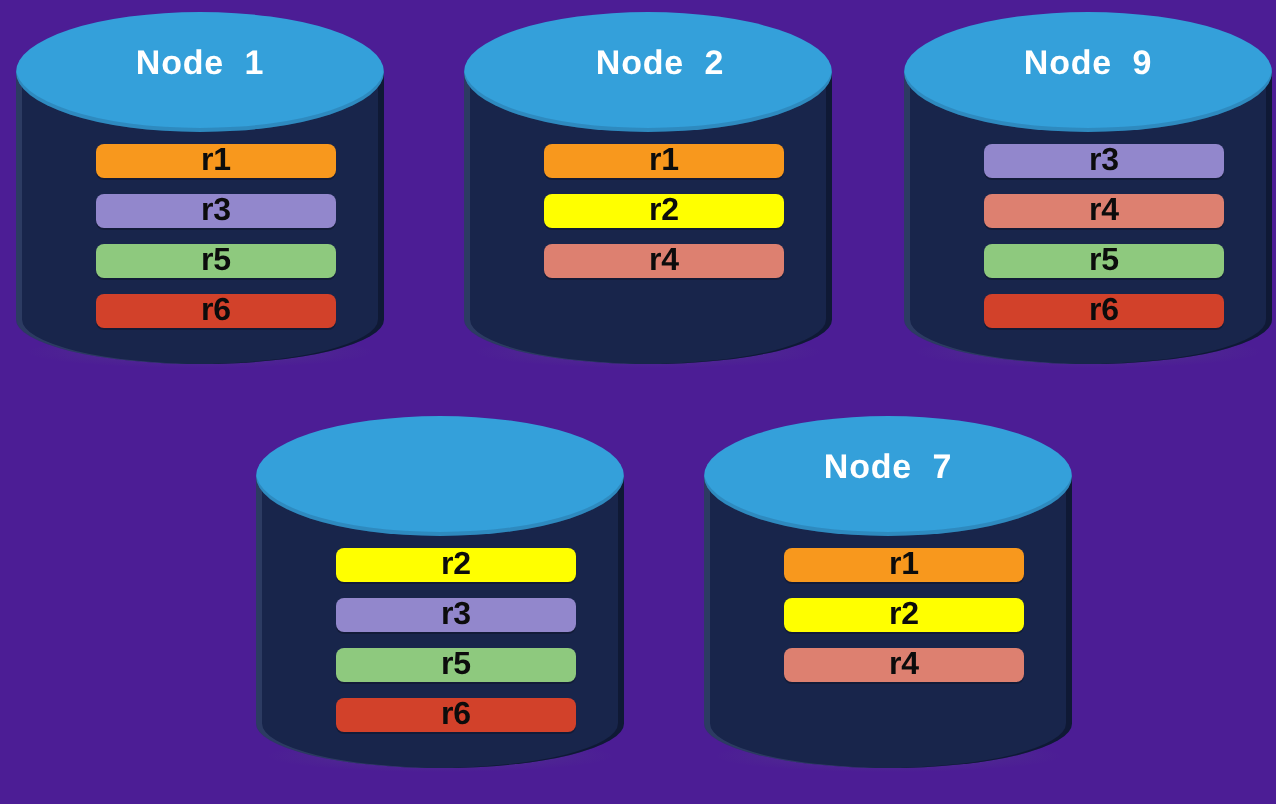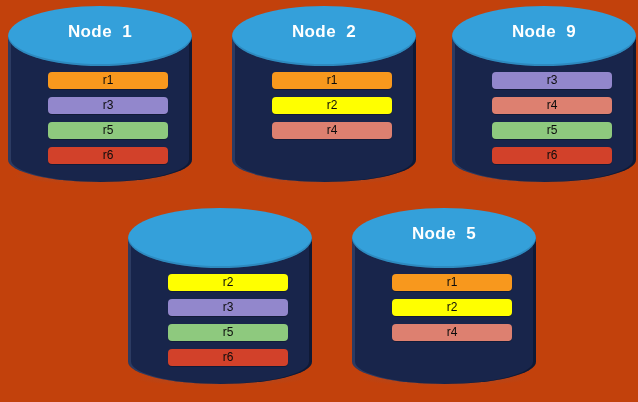--- a/index.html
+++ b/index.html
@@ -4,21 +4,21 @@
 <style>
   html, body {
     margin: 0;
     padding: 0;
     background: #ffffff;
   }
   #canvas {
     position: relative;
     width: 638px;
     height: 402px;
-    background: #c2410c;
+    background: #4c1d95;
     overflow: hidden;
     font-family: "Liberation Sans", sans-serif;
   }
 
   
   .node {
     position: absolute;
     width: 184px;
     height: 176px;
   }
@@ -79,22 +79,22 @@
     top: 66px;
     width: 120px;
   }
   .bar {
     position: relative;
     height: 17px;
     margin-bottom: 8px;
     border-radius: 4px;
     text-align: center;
     line-height: 17px;
-    font-size: 12px;
-    font-weight: normal;
+    font-size: 16px;
+    font-weight: bold;
     color: #0c0c0c;
     box-shadow: 0 1px 0 0 rgba(0,0,0,0.25);
   }
   .bar:last-child { margin-bottom: 0; }
 </style>
 </head>
 <body>
 
 <div id="canvas">
     <div class="node" style="left: 8px; top: 6px;">
@@ -102,21 +102,21 @@
       <div class="node-body" style="background: rgb(24, 37, 75);"></div>
       <div class="node-top" style="background: rgb(52, 160, 218);"></div>
       <div class="node-title" style="color: rgb(255, 255, 255);">Node  1</div>
       <div class="bars">
         <div class="bar" style="background: rgb(248, 152, 29); color: rgb(12, 12, 12);">r1</div>
         <div class="bar" style="background: rgb(146, 135, 204); color: rgb(12, 12, 12);">r3</div>
         <div class="bar" style="background: rgb(142, 201, 126); color: rgb(12, 12, 12);">r5</div>
         <div class="bar" style="background: rgb(210, 65, 42); color: rgb(12, 12, 12);">r6</div>
       </div>
     </div>
-    <div class="node" style="left: 232px; top: 6px;">
+    <div class="node" style="left: 232px; top: 6px; padding-left: 12px;">
       <div class="node-shadow"></div>
       <div class="node-body" style="background: rgb(24, 37, 75);"></div>
       <div class="node-top" style="background: rgb(52, 160, 218);"></div>
       <div class="node-title" style="color: rgb(255, 255, 255);">Node  2</div>
       <div class="bars">
         <div class="bar" style="background: rgb(248, 152, 29); color: rgb(12, 12, 12);">r1</div>
         <div class="bar" style="background: rgb(255, 255, 0); color: rgb(12, 12, 12);">r2</div>
         <div class="bar" style="background: rgb(221, 128, 112); color: rgb(12, 12, 12);">r4</div>
       </div>
     </div>
@@ -140,20 +140,20 @@
         <div class="bar" style="background: rgb(255, 255, 0); color: rgb(12, 12, 12);">r2</div>
         <div class="bar" style="background: rgb(146, 135, 204); color: rgb(12, 12, 12);">r3</div>
         <div class="bar" style="background: rgb(142, 201, 126); color: rgb(12, 12, 12);">r5</div>
         <div class="bar" style="background: rgb(210, 65, 42); color: rgb(12, 12, 12);">r6</div>
       </div>
     </div>
     <div class="node" style="left: 352px; top: 208px;">
       <div class="node-shadow"></div>
       <div class="node-body" style="background: rgb(24, 37, 75);"></div>
       <div class="node-top" style="background: rgb(52, 160, 218);"></div>
-      <div class="node-title" style="color: rgb(255, 255, 255);">Node  5</div>
+      <div class="node-title" style="color: rgb(255, 255, 255);">Node  7</div>
       <div class="bars">
         <div class="bar" style="background: rgb(248, 152, 29); color: rgb(12, 12, 12);">r1</div>
         <div class="bar" style="background: rgb(255, 255, 0); color: rgb(12, 12, 12);">r2</div>
         <div class="bar" style="background: rgb(221, 128, 112); color: rgb(12, 12, 12);">r4</div>
       </div>
     </div>
   </div>
 
 </body></html>

